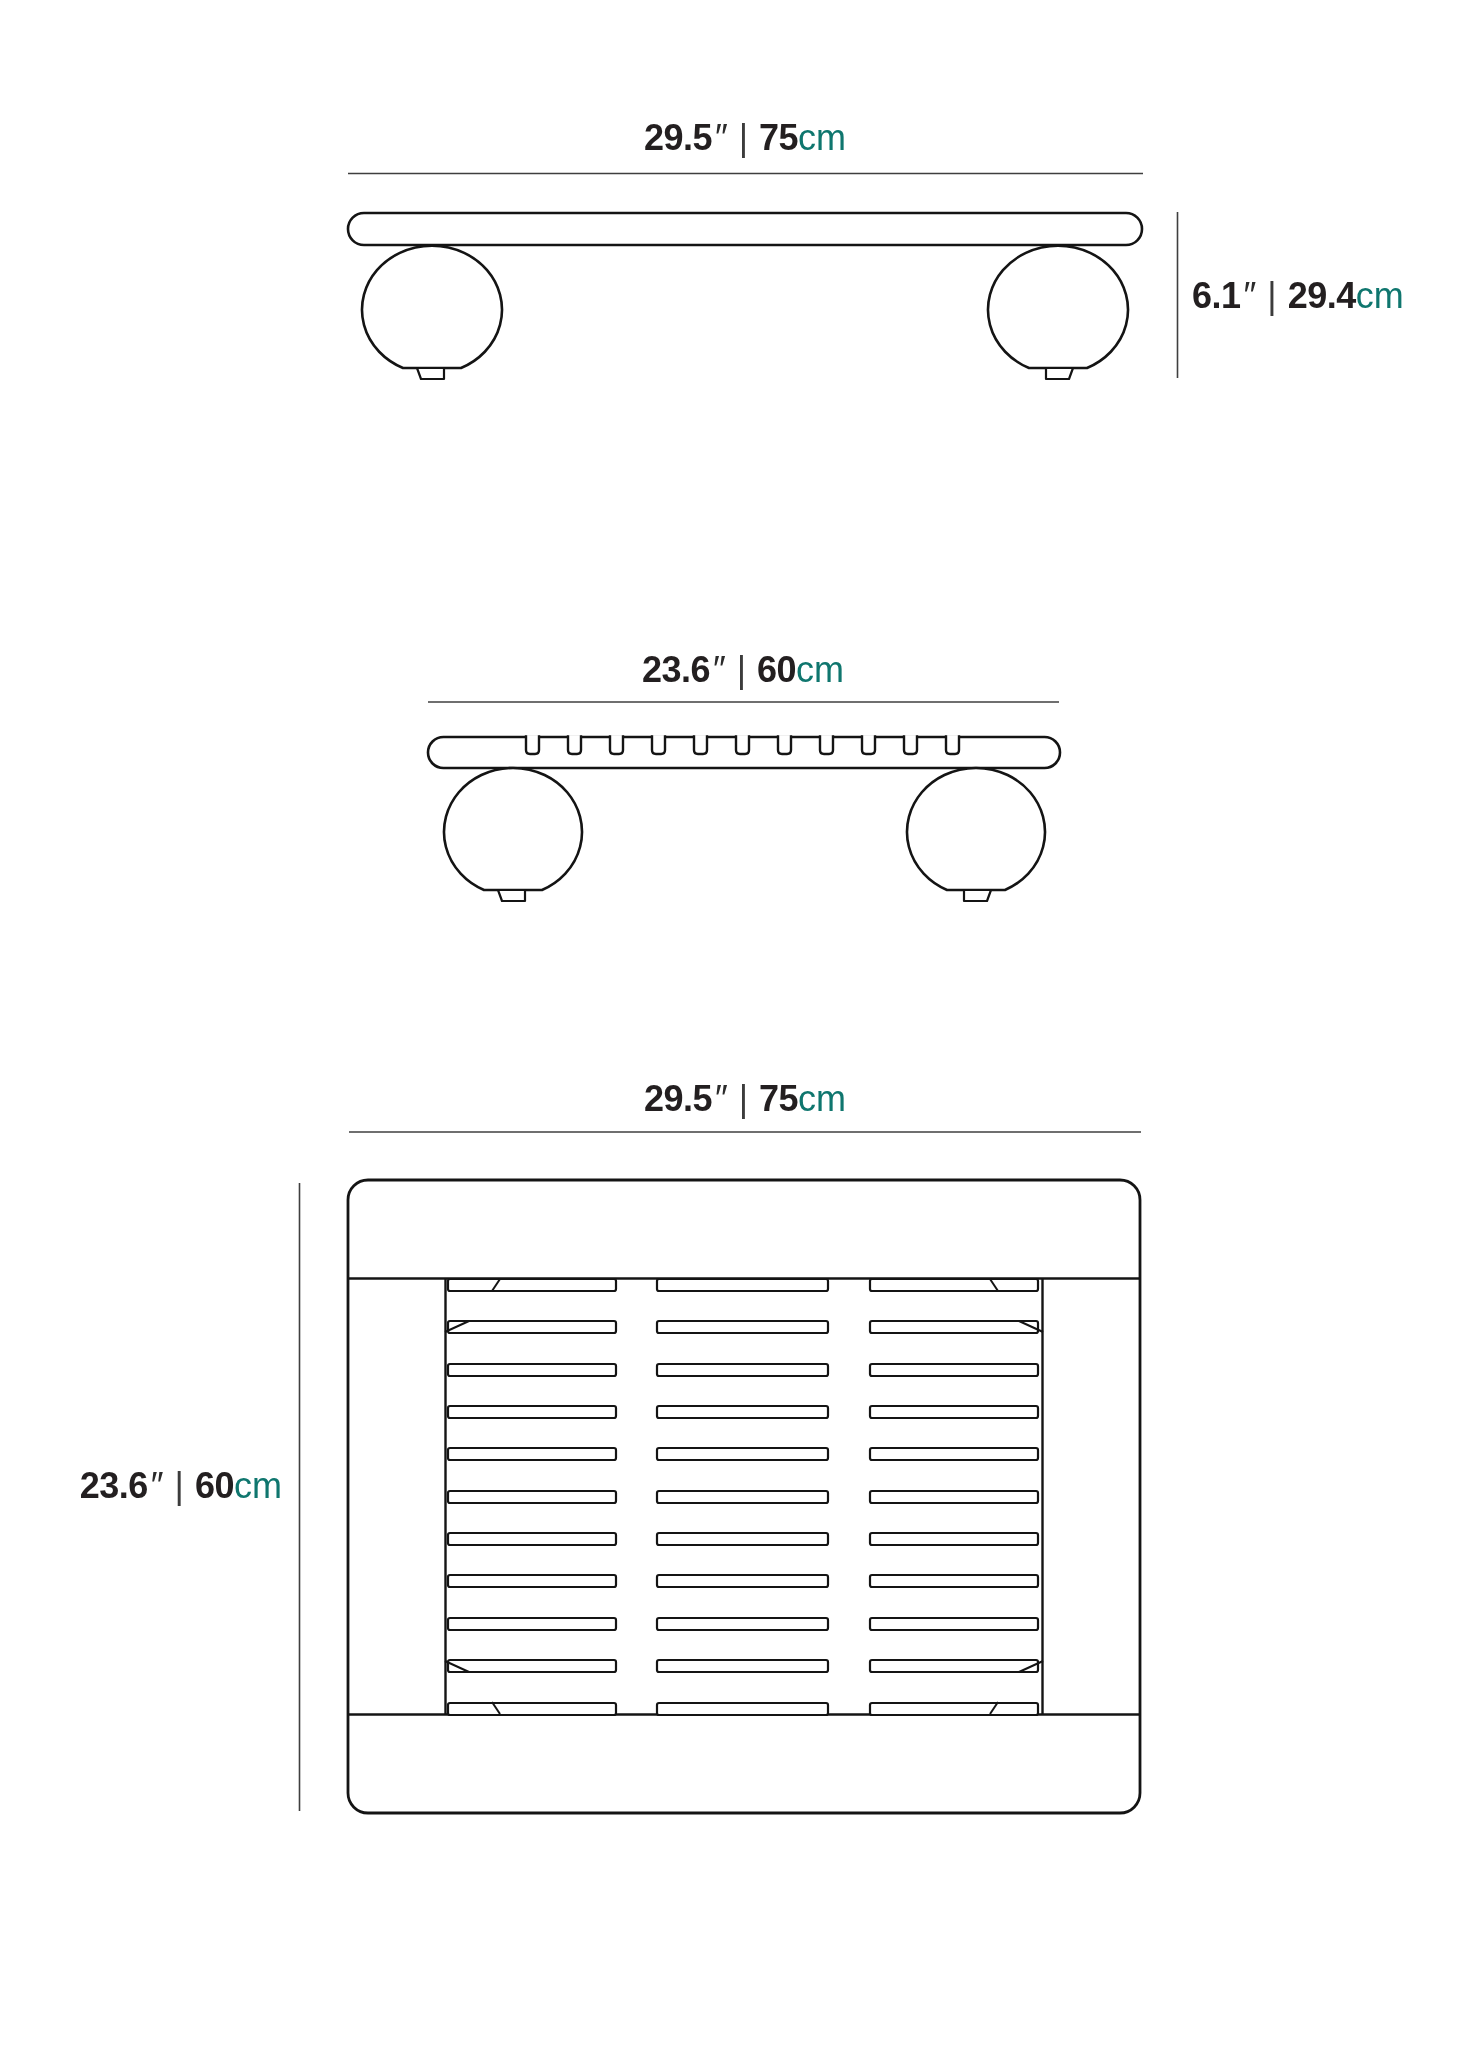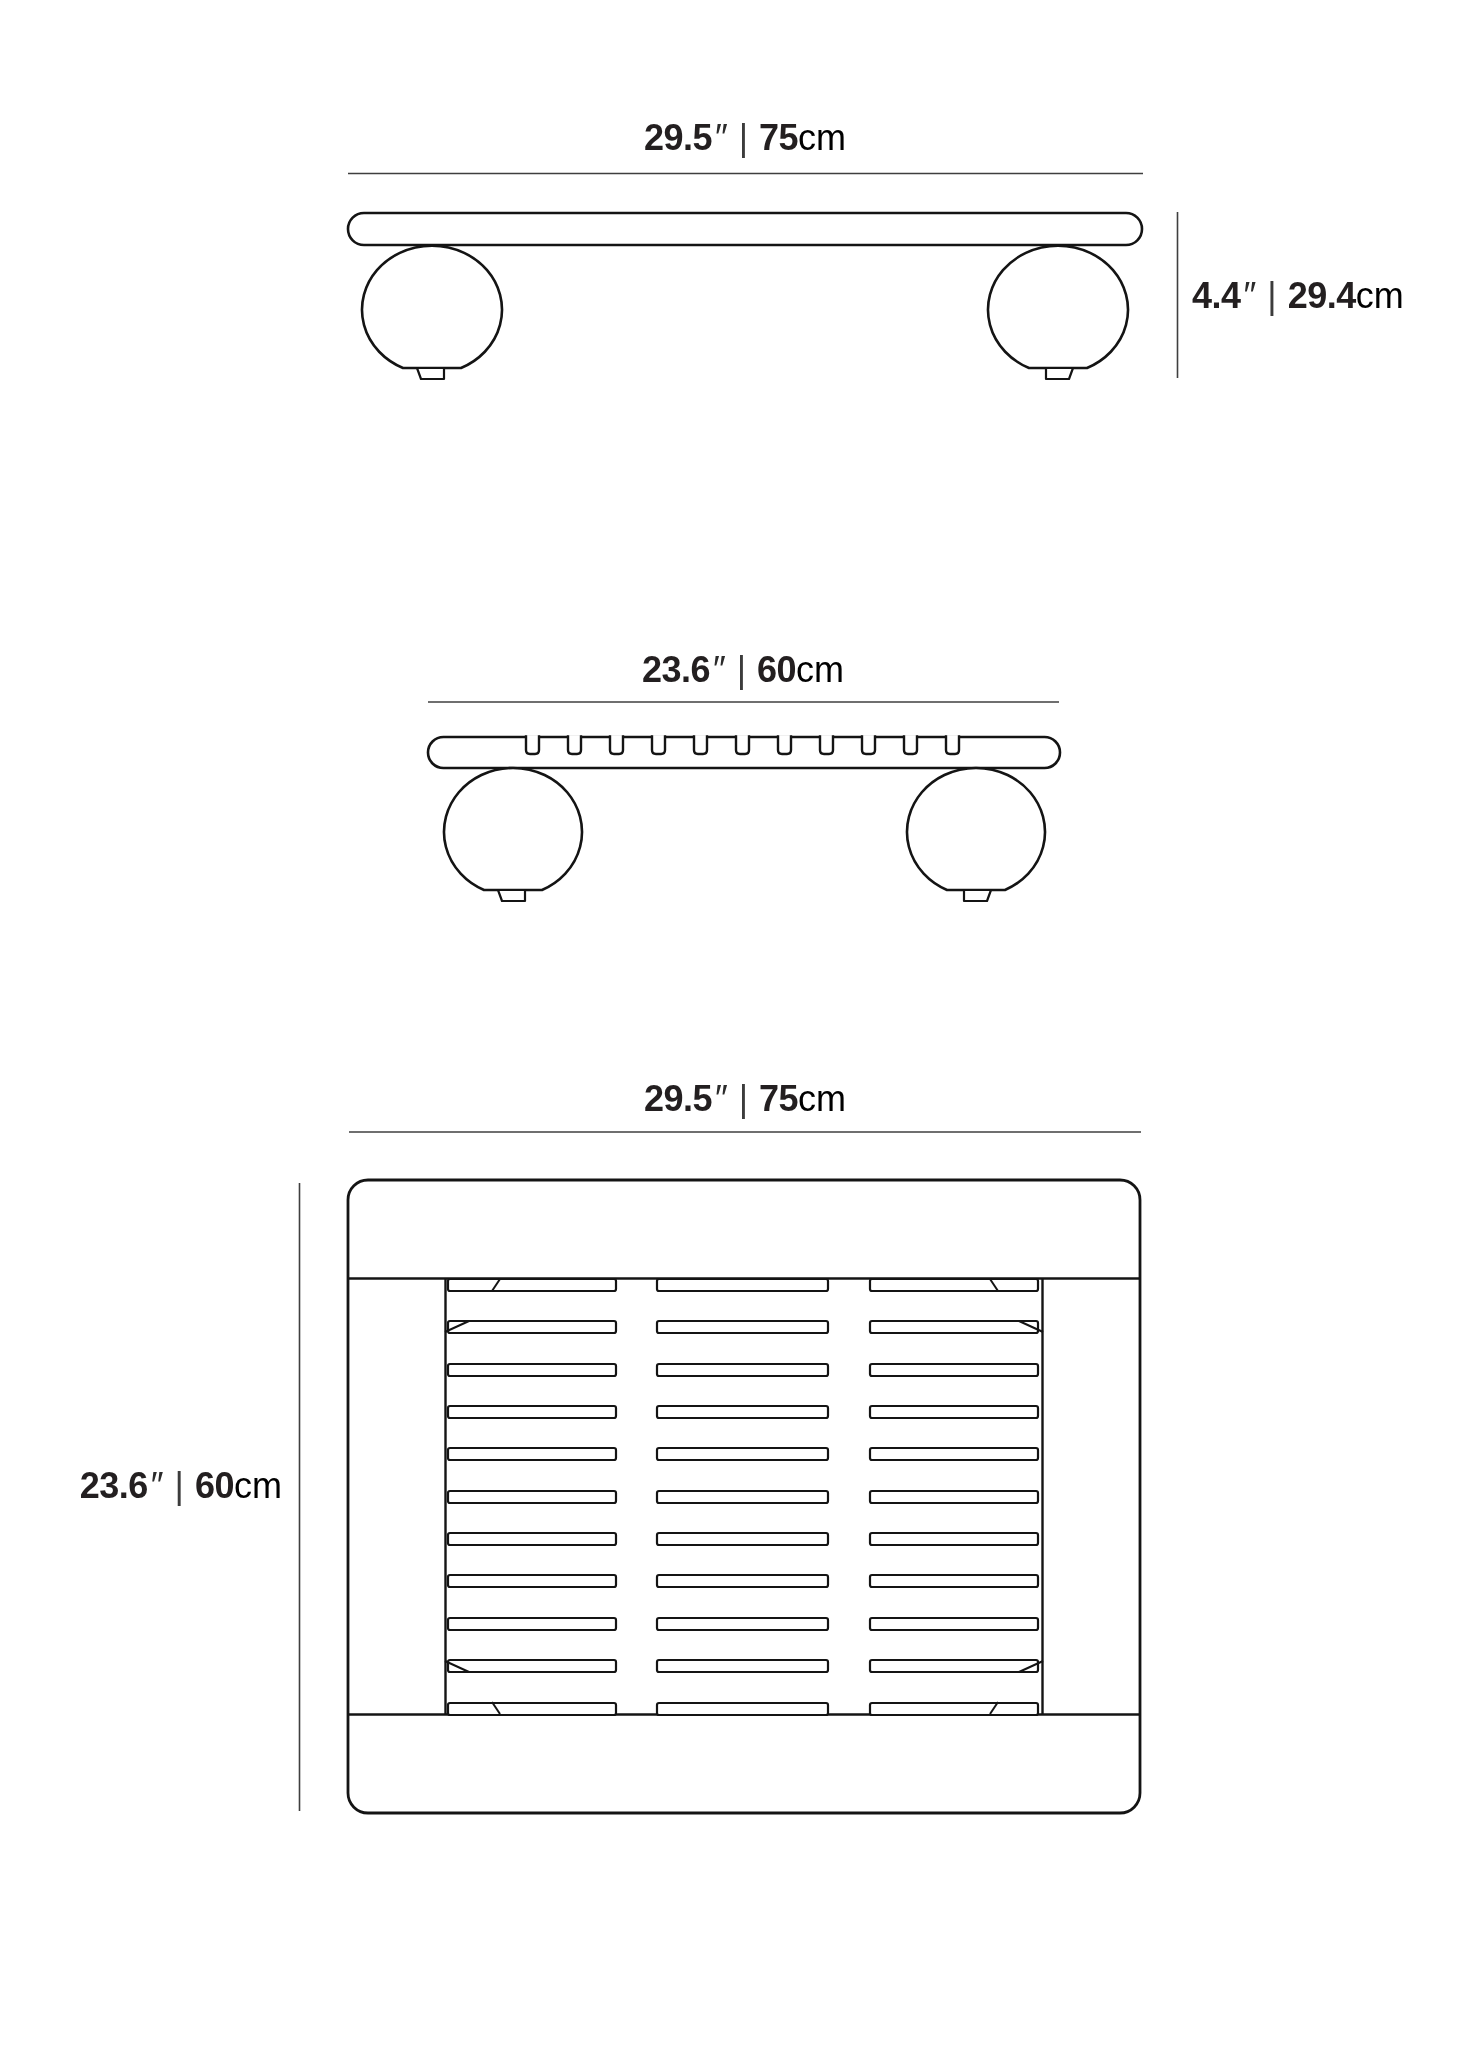--- a/index.html
+++ b/index.html
@@ -41,21 +41,21 @@
     margin-left: 3px;
     color: #2b2b2b;
   }
   .dim-label .sep {
     font-weight: 400;
     color: #3c3c3c;
     margin: 0 11px;
   }
   .dim-label .unit {
     font-weight: 400;
-    color: #000000;
+    color: #0f766e;
     letter-spacing: 0;
   }
 </style>
 </head>
 <body>
 
 <div id="canvas">
 
   <svg id="drawing" width="1482" height="2048" viewBox="0 0 1482 2048">
 
@@ -165,21 +165,21 @@
 
   <div class="dim-label center" style="left:245px; top:120px; width:1000px;">
     <span class="num">29.5</span>
       <span class="mark">″</span>
       <span class="sep">|</span>
       <span class="num">75</span>
       <span class="unit">cm</span>
   </div>
 
   <div class="dim-label left" style="left:1192px; top:278px; width:280px;">
-    <span class="num">4.4</span>
+    <span class="num">6.1</span>
       <span class="mark">″</span>
       <span class="sep">|</span>
       <span class="num">29.4</span>
       <span class="unit">cm</span>
   </div>
 
   <div class="dim-label center" style="left:243px; top:652px; width:1000px;">
     <span class="num">23.6</span>
       <span class="mark">″</span>
       <span class="sep">|</span>

